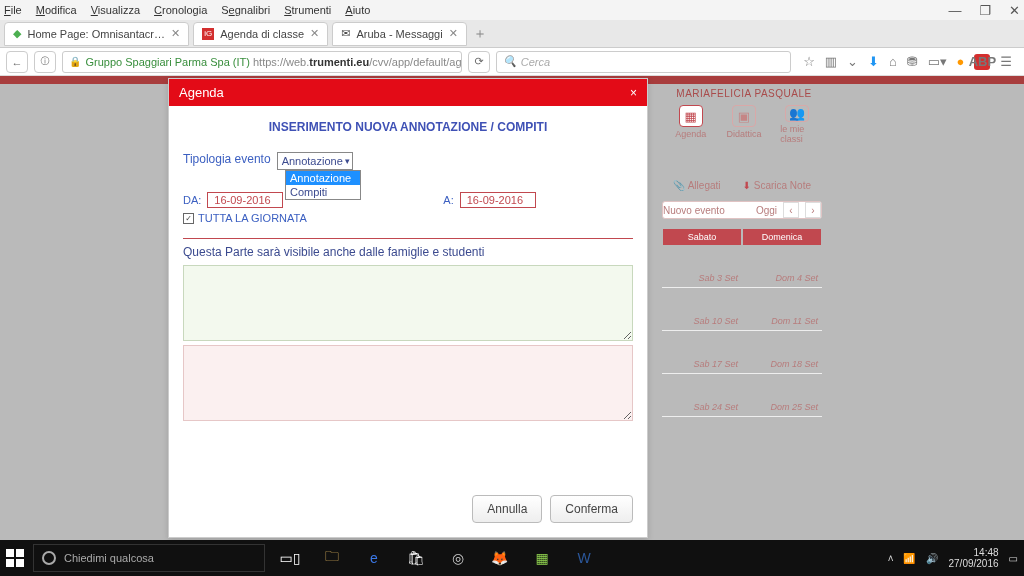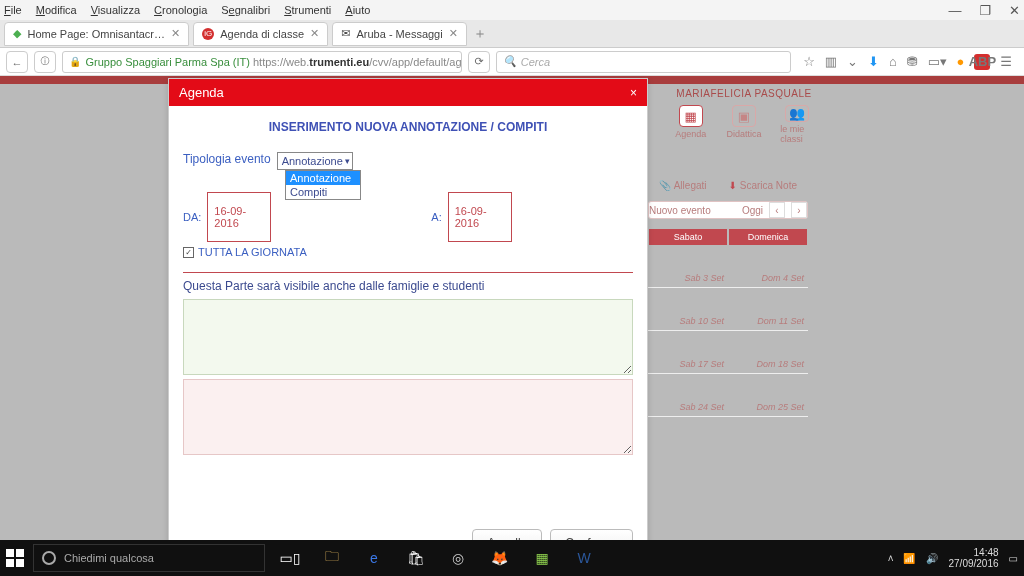--- a/index.html
+++ b/index.html
@@ -33,21 +33,21 @@
   
   .page-bg { position:absolute; top:76px; left:0; right:0; bottom:36px; background:linear-gradient(#f5c4c7 0,#f5c4c7 8px,#eee 8px,#eee 100%); }
   .page-bg .topband { height:8px; background:#d32f2f; width:100%;}
   .user-area { position:absolute; top:88px; right:200px; width:160px; }
   .user-name { font-size:10px; color:#a94b4b; text-align:center; letter-spacing:0.5px;}
   .user-icons { display:flex; justify-content:space-around; margin-top:6px; }
   .user-icon { width:34px; height:34px; display:flex; flex-direction:column; align-items:center; gap:2px;}
   .user-icon .box { width:24px; height:24px; border:1px solid #d9a8a8; border-radius:4px; display:flex; align-items:center; justify-content:center; color:#c58585; font-size:13px;}
   .user-icon .box.active { background:#fff; border-color:#c1484f; color:#c1484f;}
   .user-icon .lbl { font-size:9px; color:#b77c7c;}
-  .right-panel { position:absolute; top:180px; right:216px; width:160px; font-size:10px; color:#b77c7c;}
+  .right-panel { position:absolute; top:180px; right:202px; width:160px; font-size:10px; color:#b77c7c;}
   .actions-row { display:flex; justify-content:space-around; margin-bottom:10px;}
   .ev-row { display:flex; align-items:center; gap:6px; border:1px solid #e0c3c3; padding:0; border-radius:3px; background:#fff;}
   .ev-row .arrow { width:16px; height:16px; border:1px solid #ddd; display:flex; align-items:center; justify-content:center;}
   .cal-head { display:flex; margin-top:10px;}
   .cal-head div { flex:1; background:#c1484f; color:#fff; font-size:9px; text-align:center; padding:3px 16px; margin:0 1px;}
   .cal-row { display:flex; margin-top:14px;font-style:italic;}
   .cal-row div { flex:1; text-align:right; font-size:9px; color:#b77c7c; padding:14px 4px 4px 4px; border-bottom:1px solid #eee;}
 
   
   .panel { position:absolute; top:78px; left:168px; width:480px; background:#fff; border:1px solid #ccc; box-shadow:0 2px 6px rgba(0,0,0,.15);}
@@ -57,21 +57,21 @@
   .panel-title { color:#3f51b5; font-size:12px; text-align:center; font-weight:bold; margin-bottom:18px;}
   .row-tipo { display:flex; align-items:flex-start; gap:6px; margin-bottom:4px; position:relative;}
   .row-tipo .lbl { color:#3b5fc1; font-size:12px; }
   .select-box { border:1px solid #888; width:76px; height:18px; font-size:11px; display:flex; align-items:center; justify-content:space-between; padding:0 2px 0 4px; color:#3b4a8f;}
   .dropdown { position:absolute; left:102px; top:18px; width:76px; border:1px solid #888; background:#fff; font-size:11px; z-index:5;}
   .dropdown div { padding:1px 4px; color:#3b4a8f;}
   .dropdown .sel { background:#1e90ff; color:#fff;}
   .row-date { display:flex; gap:40px; margin-top:22px; font-size:11px;}
   .date-cell { display:flex; align-items:center; gap:6px;}
   .date-cell .dl { color:#3b5fc1; }
-  .date-box { border:1px solid #c1484f; color:#c1484f; padding:12px 6px; width:64px;}
+  .date-box { border:1px solid #c1484f; color:#c1484f; padding:1px 6px; width:76px;}
   .chk-row { margin-top:4px; font-size:11px; color:#3b5fc1; display:flex; align-items:center; gap:4px;}
   .chk { width:11px; height:11px; border:1px solid #666; display:flex; align-items:center; justify-content:center; font-size:8px; color:#444;}
   .separator { border:none; border-top:1px solid #c1484f; margin:14px 0 6px 0;}
   .section-lbl { text-align:left; font-size:12px; color:#3b4a8f; margin-bottom:6px;}
   .ta-green { width:100%; height:76px; border:1px solid #c8d8bd; background:#f3f9ee; resize:both;}
   .ta-red   { width:100%; height:76px; border:1px solid #e6c7c7; background:#fbf0f0; resize:both;}
   .btn-row { display:flex; justify-content:flex-end; gap:8px; margin-top:70px;}
   .btn { border:1px solid #bbb; background:linear-gradient(#fff,#eee); padding:6px 14px; border-radius:4px; font-size:12px; color:#444; cursor:pointer;}
 
   
@@ -106,21 +106,21 @@
   <span>✕</span>
 </div>
 
 <div class="tabs">
   <div class="tab">
     <span style="color:#4caf50">◆</span>
     <span>Home Page: Omnisantacr…</span>
     <span class="close">✕</span>
   </div>
   <div class="tab">
-    <span style="background:#d32f2f;color:#fff;width:12px;height:12px;font-size:8px;display:flex;align-items:center;justify-content:center;border-radius:6px;">iG</span>
+    <span style="background:#d32f2f;color:#fff;width:12px;height:12px;font-size:8px;display:flex;align-items:center;justify-content:center;border-radius:0;">iG</span>
     <span>Agenda di classe</span>
     <span class="close">✕</span>
   </div>
   <div class="tab">
     <span>✉</span>
     <span>Aruba - Messaggi</span>
     <span class="close">✕</span>
   </div>
   <span class="add-tab">＋</span>
 </div>

